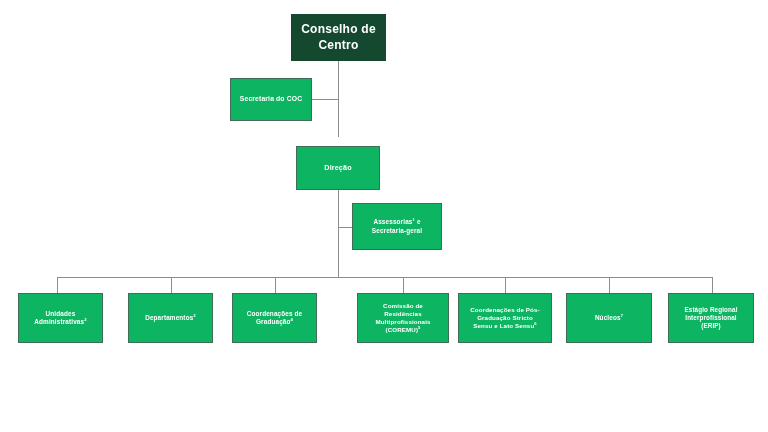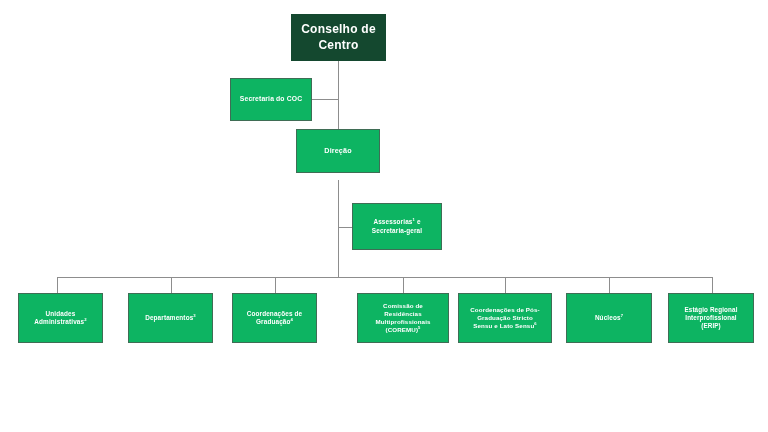--- a/index.html
+++ b/index.html
@@ -74,21 +74,21 @@
   <div class="connector v" style="left:712px; top:277px; height:16px;"></div>
 
   <div class="node root" style="left:291px; top:14px; width:95px; height:47px; font-size:12px;">
     <span class="label">Conselho de Centro</span>
   </div>
 
   <div class="node" style="left:230px; top:78px; width:82px; height:43px; font-size:6.8px;">
     <span class="label">Secretaria do COC</span>
   </div>
 
-  <div class="node" style="left:296px; top:129px; width:84px; height:44px; font-size:7.2px;">
+  <div class="node" style="left:296px; top:146px; width:84px; height:44px; font-size:7.2px;">
     <span class="label">Direção</span>
   </div>
 
   <div class="node" style="left:352px; top:203px; width:90px; height:47px; font-size:6.4px;">
     <span class="label">
       <span>Assessorias</span><sup>1</sup><span> e</span><br>
       <span>Secretaria-geral</span>
     </span>
   </div>
 

